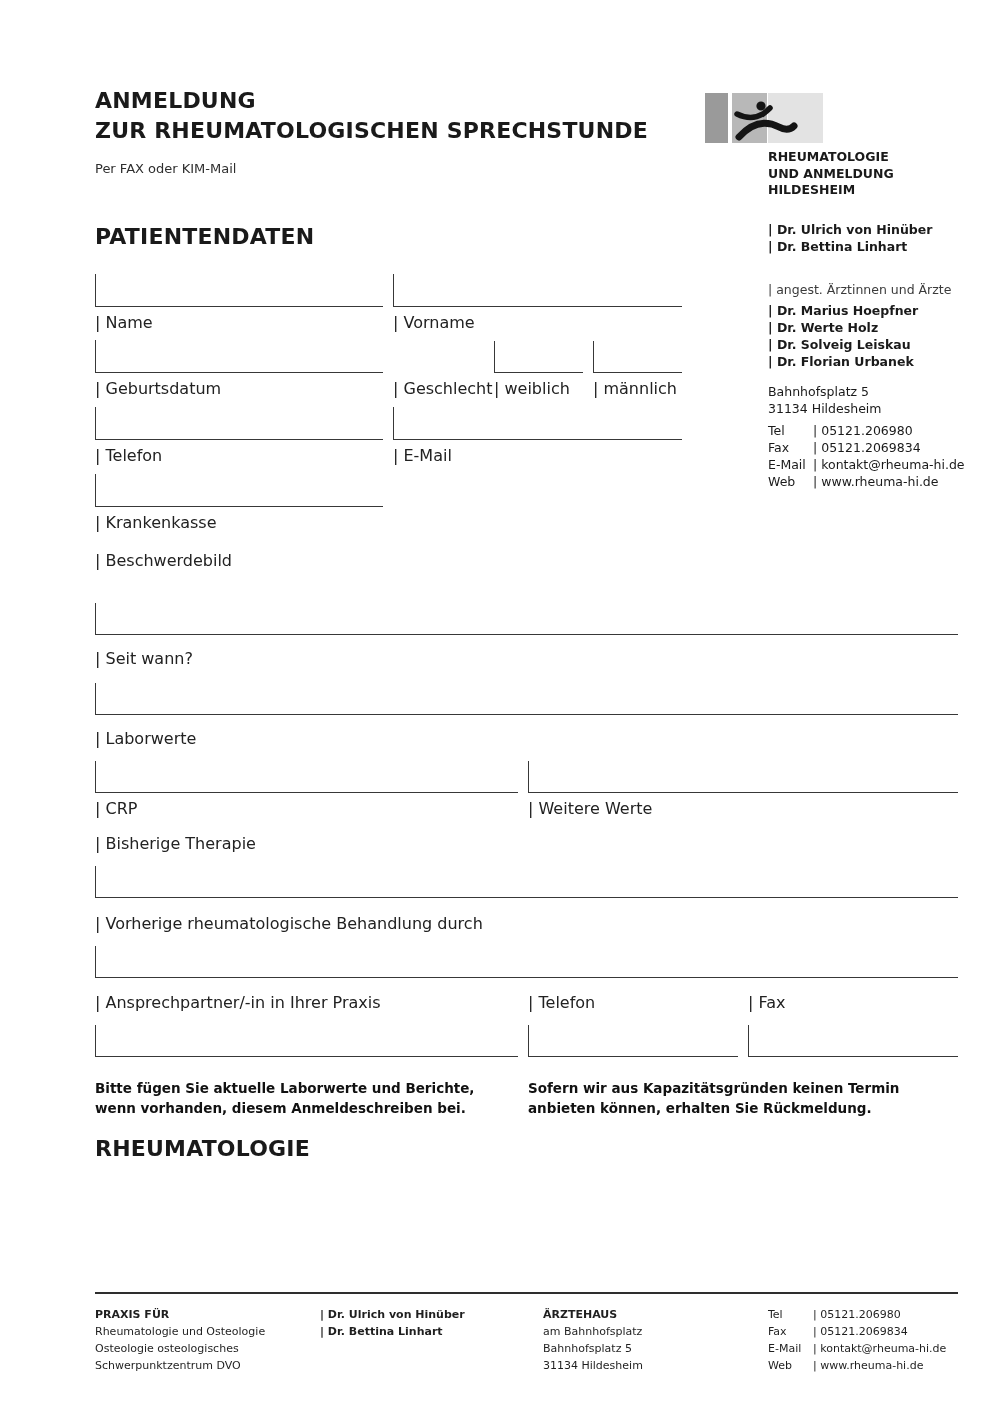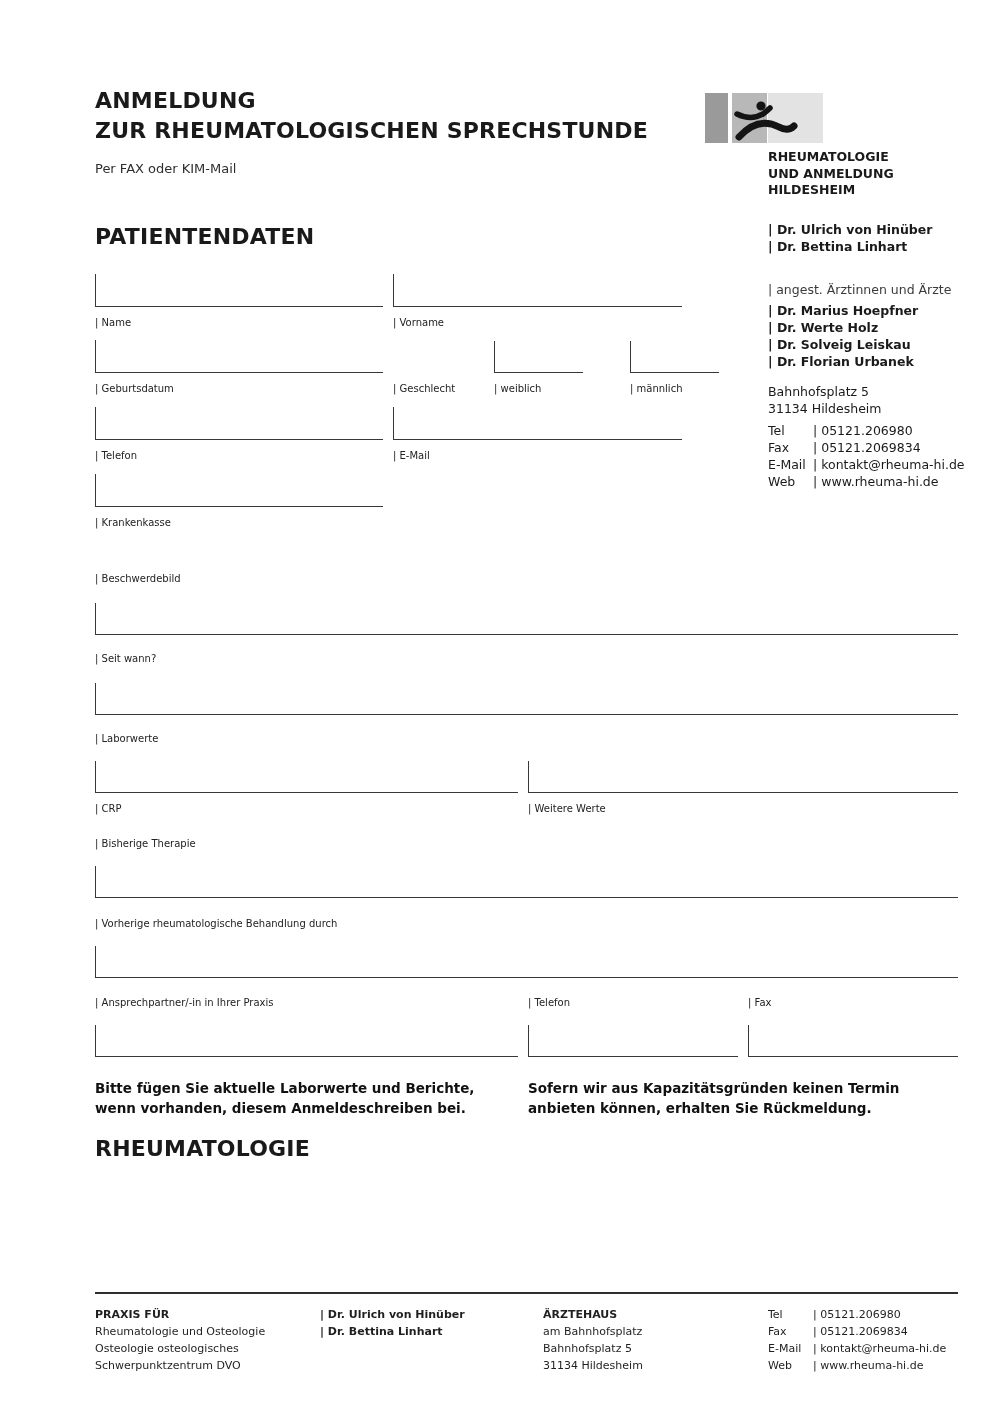--- a/index.html
+++ b/index.html
@@ -24,21 +24,21 @@
   .clabel { width:45px; flex:0 0 45px; }
   .cvalue { white-space:nowrap; }
   .contact { margin-top:5px; }
 
   
   .h1 { font-size:22px; font-weight:bold; color:#1a1a1a; letter-spacing:0.2px; white-space:nowrap; }
 
   
   .inbox { border-left:1.5px solid #383838; border-bottom:1.5px solid #383838; box-sizing:border-box; }
   .h33 { height:33px; }
-  .flabel { font-size:10px; line-height:18px; color:#222222; white-space:nowrap; }
+  .flabel { font-size:16px; line-height:18px; color:#222222; white-space:nowrap; }
   .fld .flabel { margin-top:7px; }
 
   
   .note { font-size:13.5px; font-weight:bold; line-height:20px; color:#111111; }
   .note div { white-space:nowrap; }
 
   
   .rule { border-top:2px solid #2e2e2e; width:863px; }
   .fcol { font-size:11px; line-height:17px; color:#1f1f1f; }
   .fcol .bold { font-weight:bold; white-space:nowrap; }
@@ -115,40 +115,40 @@
 
   <div class="abs fld" style="left:95px; top:340px; width:288px;">
     <div class="inbox h33"></div>
     <div class="flabel">| Geburtsdatum</div>
   </div>
   <div class="abs flabel" style="left:393px; top:380px;">| Geschlecht</div>
   <div class="abs fld" style="left:494px; top:341px; width:89px;">
     <div class="inbox" style="height:32px;"></div>
     <div class="flabel">| weiblich</div>
   </div>
-  <div class="abs fld" style="left:593px; top:341px; width:89px;margin-left:37px;">
+  <div class="abs fld" style="left:593px; top:341px; width:89px;">
     <div class="inbox" style="height:32px;"></div>
     <div class="flabel">| männlich</div>
   </div>
 
   <div class="abs fld" style="left:95px; top:407px; width:288px;">
     <div class="inbox h33"></div>
     <div class="flabel">| Telefon</div>
   </div>
   <div class="abs fld" style="left:393px; top:407px; width:289px;">
     <div class="inbox h33"></div>
     <div class="flabel">| E-Mail</div>
   </div>
 
   <div class="abs fld" style="left:95px; top:474px; width:288px;">
     <div class="inbox h33"></div>
     <div class="flabel">| Krankenkasse</div>
   </div>
 
-  <div class="abs flabel" style="left:95px; top:570px;">| Beschwerdebild</div>
+  <div class="abs flabel" style="left:95px; top:552px;">| Beschwerdebild</div>
   <div class="abs inbox" style="left:95px; top:603px; width:863px; height:32px;"></div>
 
   <div class="abs flabel" style="left:95px; top:650px;">| Seit wann?</div>
   <div class="abs inbox" style="left:95px; top:683px; width:863px; height:32px;"></div>
 
   <div class="abs flabel" style="left:95px; top:730px;">| Laborwerte</div>
   <div class="abs fld" style="left:95px; top:761px; width:423px;">
     <div class="inbox" style="height:32px;"></div>
     <div class="flabel">| CRP</div>
   </div>

